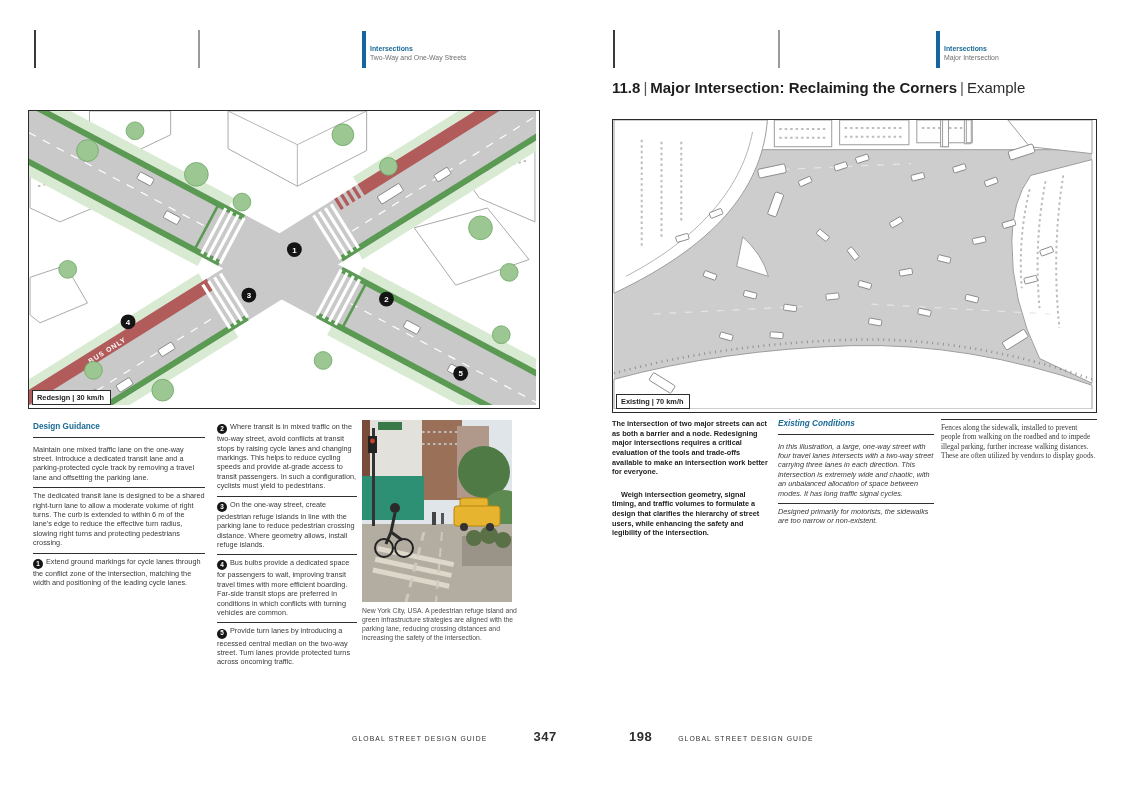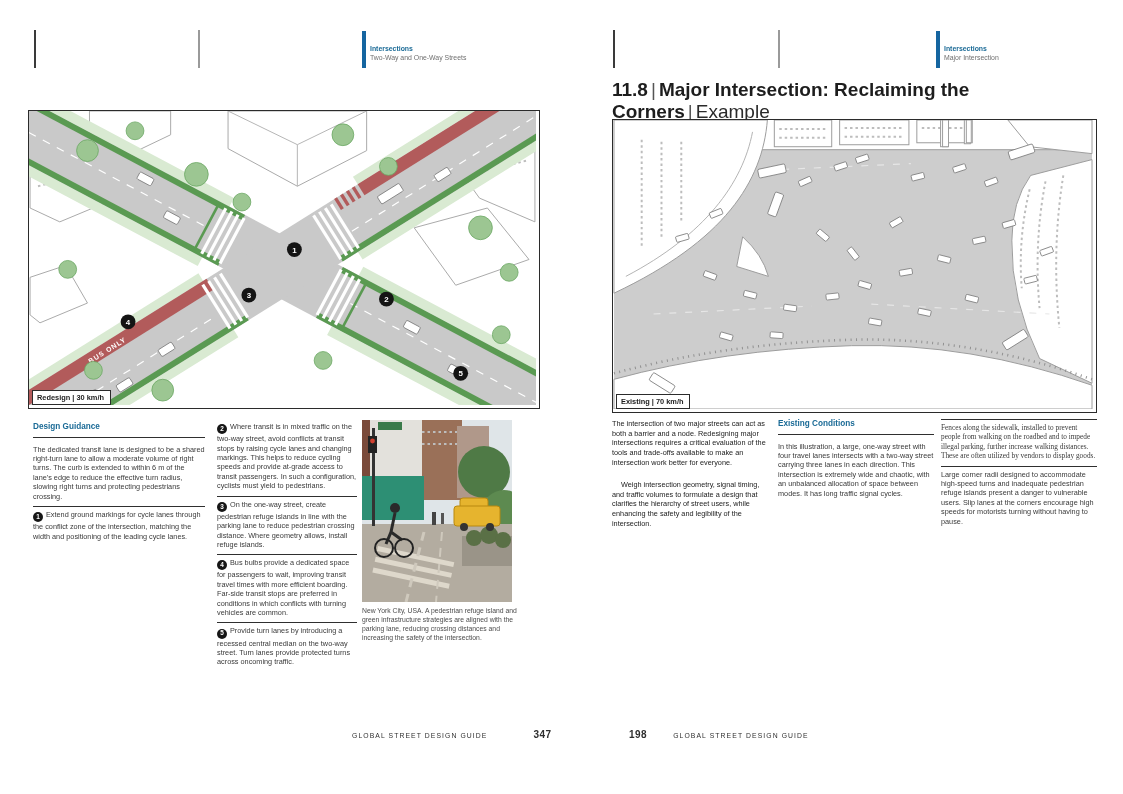--- a/index.html
+++ b/index.html
@@ -11,21 +11,21 @@
 
   
   .vmark{position:absolute;top:30px;width:1.5px;height:38px;}
   .mark-dark{background:#3a3a3a;} .mark-gray{background:#9a9a9a;}
   .kicker-bar{position:absolute;top:31px;width:4px;height:37px;background:#1565a0;}
   .kicker{position:absolute;top:44px;font-size:6.9px;line-height:1.35;}
   .kicker .k1{color:#1a6a96;font-weight:bold;display:block;}
   .kicker .k2{color:#6f6f6f;display:block;}
 
   
-  .chapter-title{position:absolute;left:51px;top:79px;font-size:19px;color:#1d1d1d;}
+  .chapter-title{position:absolute;left:51px;top:79px;font-size:15px;color:#1d1d1d;}
   .chapter-title .bold{font-weight:bold;}
   .chapter-title .sep{color:#555;font-weight:normal;padding:0 3px;}
   .chapter-title .light{font-weight:normal;color:#2a2a2a;}
 
   
   .illo{position:absolute;border:1.6px solid #2b2b2b;background:#fff;overflow:hidden;}
   #illo-left{left:28px;top:110px;width:510px;height:297px;}
   #illo-right{left:51px;top:108px;width:483px;height:292px;margin-top:11px;}
   .illo svg{display:block;}
   .speed-label{position:absolute;left:3px;bottom:3px;background:#fff;border:1.2px solid #2b2b2b;
@@ -35,30 +35,30 @@
   .col{position:absolute;font-size:7.3px;line-height:1.29;color:#3a3a3a;}
   .col p{margin:0;}
   .colhead{color:#1a6a96;font-weight:bold;font-size:8.2px;border-bottom:1px solid #2f2f2f;
     padding-bottom:4px;margin-bottom:4px;}
   .block{padding:3px 0 5px;}
   .block + .block{border-top:1px solid #2f2f2f;}
   .rule-top{border-top:1px solid #2f2f2f;font-family:Liberation Serif, serif;}
   .numcircle{display:inline-flex;width:10px;height:10px;border-radius:50%;background:#161616;
     color:#fff;font-size:6.4px;font-weight:bold;align-items:center;justify-content:center;
     margin-right:3px;vertical-align:-2px;}
-  .bold-col{font-weight:normal;color:#222;}
+  .bold-col{font-weight:bold;color:#222;}
   .bold-col .p2{text-indent:9px;display:block;margin-top:13px;}
 
   
   #photo-box{position:absolute;left:362px;top:420px;width:150px;height:182px;overflow:hidden;}
   .caption{position:absolute;left:362px;top:607px;width:166px;font-size:6.8px;line-height:1.32;color:#4c4c4c;}
 
   
   .footer{position:absolute;top:729px;font-size:6.8px;letter-spacing:1.1px;color:#2e2e2e;display:flex;align-items:baseline;}
-  .footer .pnum{font-weight:bold;font-size:10px;letter-spacing:0.5px;padding-left:12px;}
+  .footer .pnum{font-weight:bold;font-size:13px;letter-spacing:0.5px;padding-left:12px;}
 
   
   .bld{fill:#ffffff;stroke:#a9a9a9;stroke-width:1;}
   .bld2{fill:#ffffff;stroke:#9c9c9c;stroke-width:1;}
   .win{stroke:#bdbdbd;stroke-width:2;stroke-dasharray:2.5,3;fill:none;}
   .car{fill:#ffffff;stroke:#7c7c7c;stroke-width:.8;}
   .tree{fill:#9cc692;stroke:#6aa763;stroke-width:.8;}
   .stripe{fill:#ffffff;}
   .bstripe{fill:#5a9a52;}
   .marker circle{fill:#141414;}
@@ -193,20 +193,23 @@
         <circle cx="435" cy="265" r="7.5"></circle>
           <text x="435" y="268">5</text>
       </g>
     </svg>
     <div class="speed-label">Redesign | 30 km/h</div>
   </div>
 
   <div class="col" style="left:33px;top:422px;width:172px;">
     <div class="colhead">Design Guidance</div>
     <div class="block">
+        <p>Maintain one mixed traffic lane on the one-way street. Introduce a dedicated transit lane and a parking-protected cycle track by removing a travel lane and offsetting the parking lane.</p>
+      </div>
+    <div class="block">
         <p>The dedicated transit lane is designed to be a shared right-turn lane to allow a moderate volume of right turns. The curb is extended to within 6 m of the lane's edge to reduce the effective turn radius, slowing right turns and protecting pedestrians crossing.</p>
       </div>
     <div class="block">
       <span class="numcircle">1</span><span>Extend ground markings for cycle lanes through the conflict zone of the intersection, matching the width and positioning of the leading cycle lanes.</span>
     </div>
   </div>
 
   <div class="col" style="left:217px;top:422px;width:140px;">
     <div class="block" style="border-top:none;padding-top:0;">
       <span class="numcircle">2</span><span>Where transit is in mixed traffic on the two-way street, avoid conflicts at transit stops by raising cycle lanes and changing markings. This helps to reduce cycling speeds and provide at-grade access to transit passengers. In such a configuration, cyclists must yield to pedestrians.</span>
@@ -366,33 +369,33 @@
       </g>
     </svg>
     <div class="speed-label">Existing | 70 km/h</div>
   </div>
 
   <div class="col bold-col" style="left:51px;top:419px;width:156px;line-height:1.32;">
     <p>The intersection of two major streets can act as both a barrier and a node. Redesigning major intersections requires a critical evaluation of the tools and trade-offs available to make an intersection work better for everyone.</p>
     <p class="p2">Weigh intersection geometry, signal timing, and traffic volumes to formulate a design that clarifies the hierarchy of street users, while enhancing the safety and legibility of the intersection.</p>
   </div>
 
-  <div class="col" style="left:217px;top:419px;width:156px;">
+  <div class="col" style="left:217px;top:419px;width:156px;font-style:italic;">
     <div class="colhead">Existing Conditions</div>
     <div class="block">
         <p>In this illustration, a large, one-way street with four travel lanes intersects with a two-way street carrying three lanes in each direction. This intersection is extremely wide and chaotic, with an unbalanced allocation of space between modes. It has long traffic signal cycles.</p>
+      </div>
+    <div class="block">
+        <p>Designed primarily for motorists, the sidewalks are too narrow or non-existent.</p>
       </div>
   </div>
 
   <div class="col" style="left:380px;top:419px;width:156px;">
     <div class="block rule-top">
         <p>Fences along the sidewalk, installed to prevent people from walking on the roadbed and to impede illegal parking, further increase walking distances. These are often utilized by vendors to display goods.</p>
       </div>
-    <div class="block">
-        <p>Large corner radii designed to accommodate high-speed turns and inadequate pedestrian refuge islands present a danger to vulnerable users. Slip lanes at the corners encourage high speeds for motorists turning without having to pause.</p>
-      </div>
   </div>
 
   <div class="footer" style="left:56px;gap:26px;">
     <span class="pnum">198</span>
     <span>GLOBAL STREET DESIGN GUIDE</span>
   </div>
 </div>
 
 </body></html>

